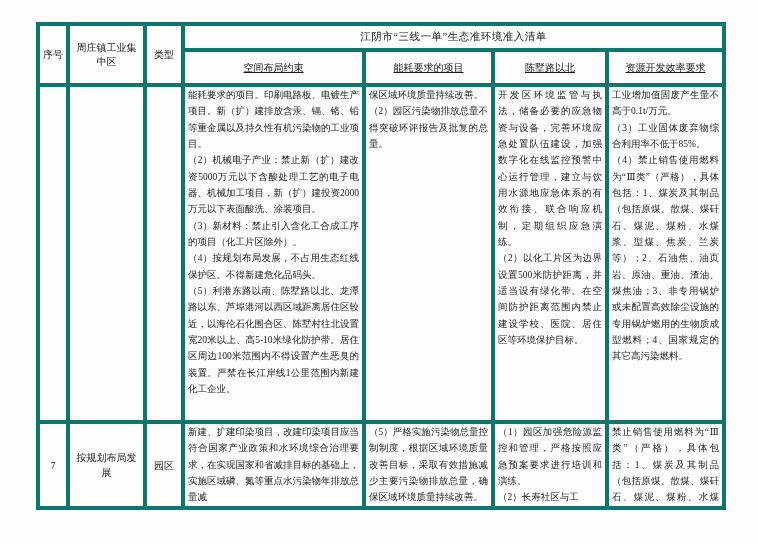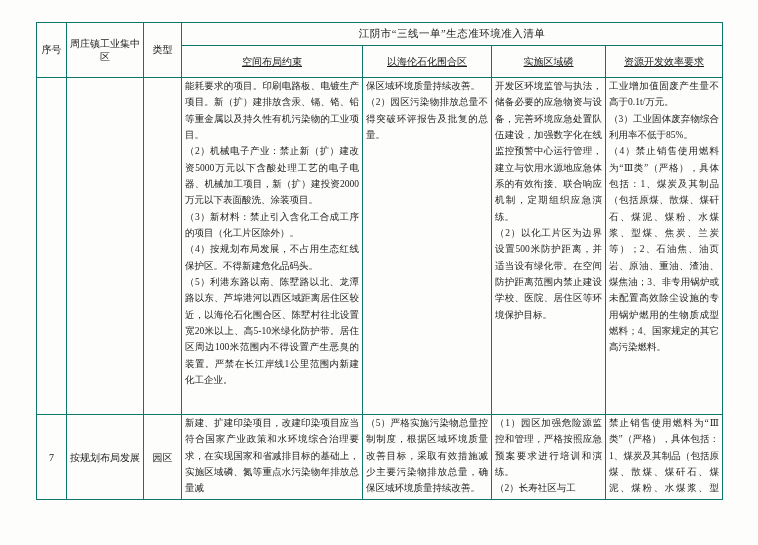--- a/index.html
+++ b/index.html
@@ -1,21 +1,21 @@
 <!DOCTYPE html>
 <html><head>
 <meta charset="utf-8">
 <style>
   html,body{margin:0;padding:0;}
   body{background:#e8e8e8;font-family:"Liberation Serif","DejaVu Serif",serif;}
   .page{position:relative;width:758px;height:545px;background:#fdfdfc;overflow:hidden;
         box-shadow:0 0 4px rgba(0,0,0,.2);color:#1c1c1c;}
   table.doc{position:absolute;left:36px;top:22px;width:686px;border-collapse:collapse;
         table-layout:fixed;}
-  table.doc td,table.doc th{border:1px solid #0f766e;padding:0 3px;vertical-align:top;
+  table.doc td,table.doc th{border:4px solid #0f766e;padding:0 3px;vertical-align:top;
         font-weight:normal;}
   .hdr{ text-align:center;vertical-align:middle !important;font-weight:bold;font-size:10px;
         line-height:1.35;}
   .title-cell{text-align:center;vertical-align:middle !important;font-weight:bold;
         font-size:10.5px;height:22px;letter-spacing:.5px;}
   .sub-hdr{height:31px;text-decoration:underline;}
   .body-cell{font-size:9.5px;line-height:1.72;text-align:justify;}
   .clip{white-space:pre-wrap;overflow:hidden;}
   .row1{height:337px;margin-left:16px;}
   .row2{height:85px;}
@@ -42,22 +42,22 @@
     </colgroup>
     <tbody>
       <tr>
         <th class="hdr" rowspan="2">序号</th>
         <th class="hdr" rowspan="2">周庄镇工业集中区</th>
         <th class="hdr" rowspan="2">类型</th>
         <th class="title-cell" colspan="4">江阴市“三线一单”生态准环境准入清单</th>
       </tr>
       <tr>
         <th class="hdr sub-hdr">空间布局约束</th>
-        <th class="hdr sub-hdr">以海伦石化围合区</th>
-        <th class="hdr sub-hdr">实施区域磷</th>
+        <th class="hdr sub-hdr">能耗要求的项目</th>
+        <th class="hdr sub-hdr">陈墅路以北</th>
         <th class="hdr sub-hdr">资源开发效率要求</th>
       </tr>
 
       <tr class="row1">
         <td class="center-cell"></td>
         <td class="center-cell"></td>
         <td class="center-cell"></td>
         <td class="body-cell">
           <div class="clip">能耗要求的项目。印刷电路板、电镀生产项目。新（扩）建排放含汞、镉、铬、铅等重金属以及持久性有机污染物的工业项目。
 （2）机械电子产业：禁止新（扩）建改资5000万元以下含酸处理工艺的电子电器、机械加工项目，新（扩）建投资2000万元以下表面酸洗、涂装项目。

